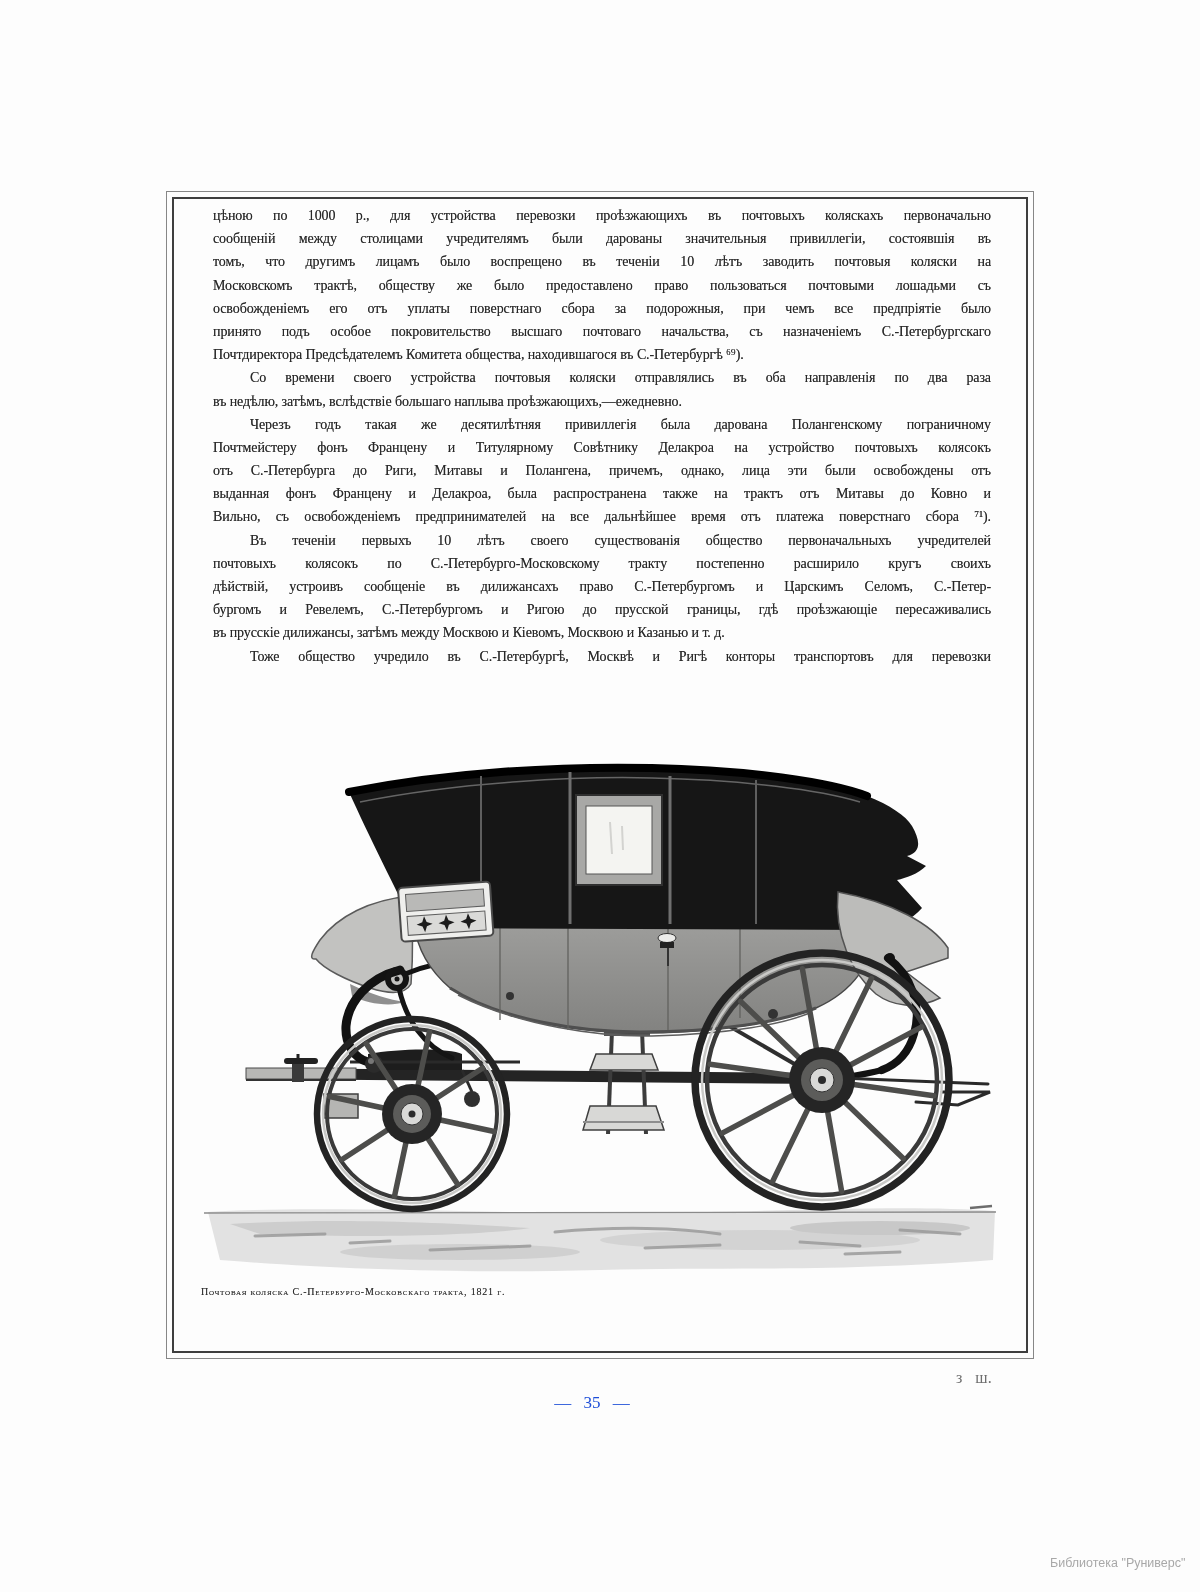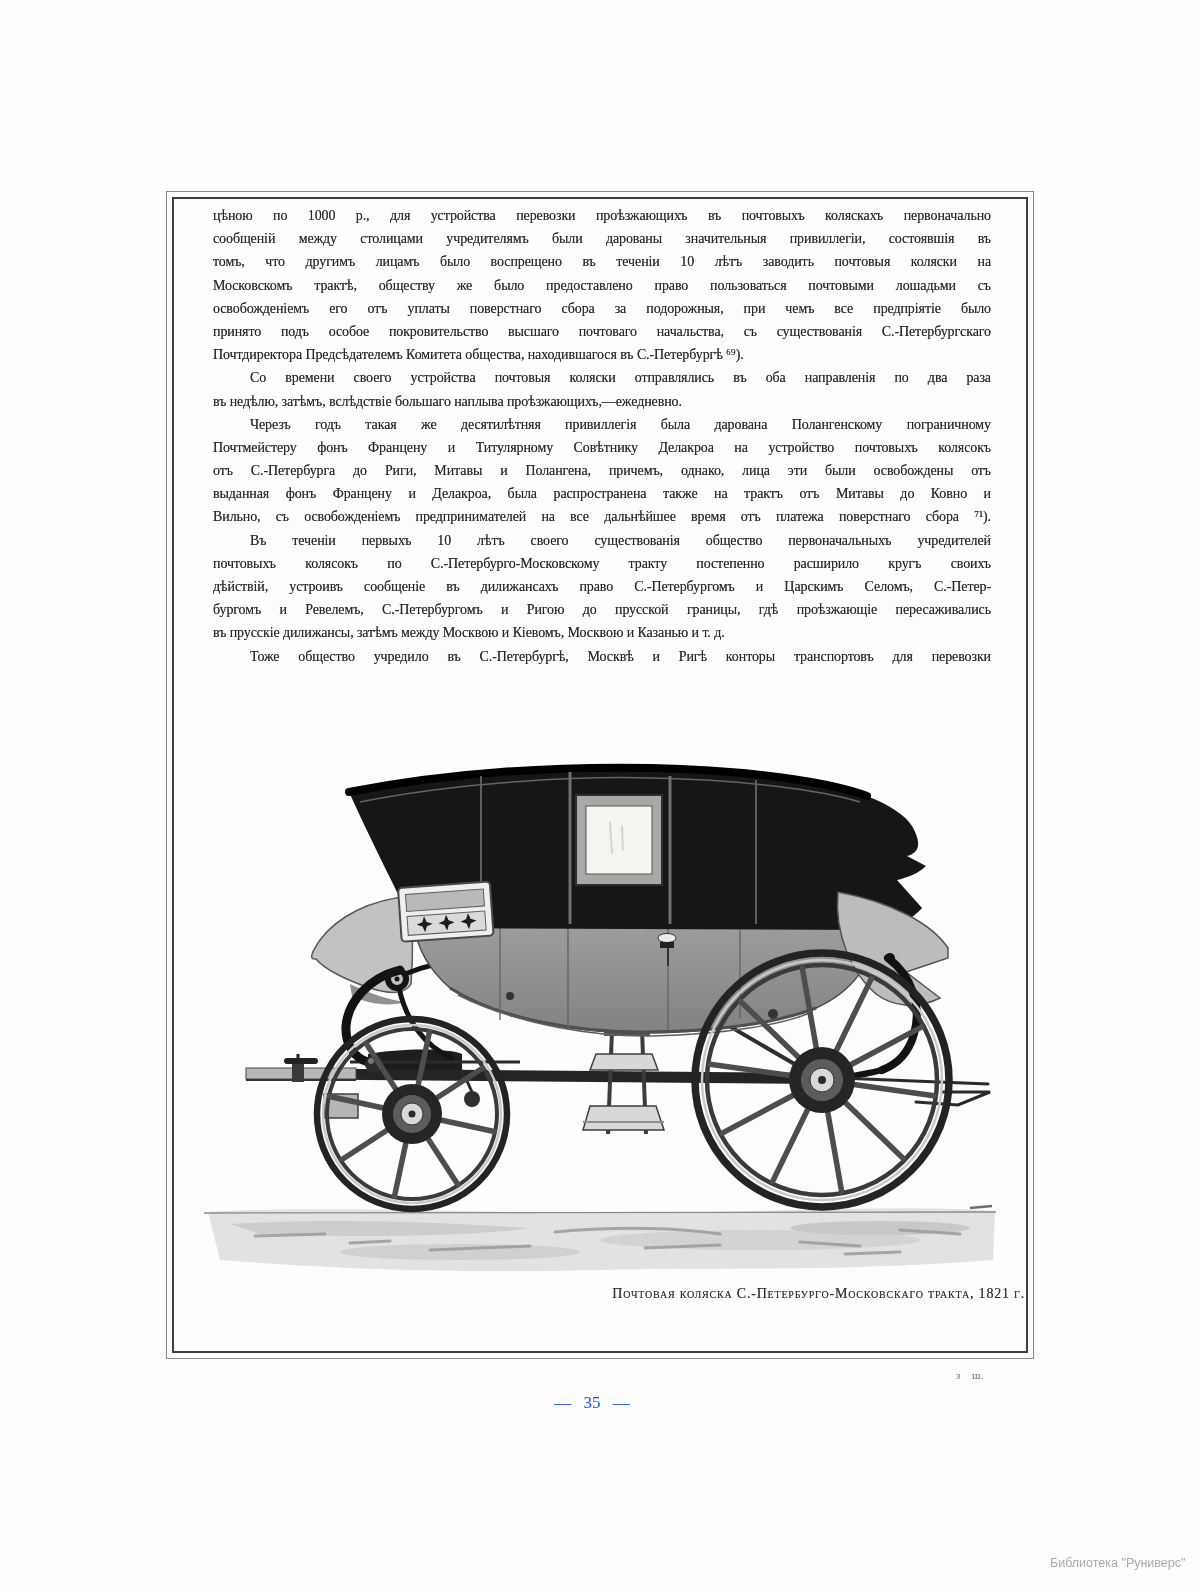--- a/index.html
+++ b/index.html
@@ -26,52 +26,52 @@
   .para{margin:0;padding:0;}
   .line{
     display:block;height:23.2px;overflow:hidden;
     text-align:justify;text-align-last:justify;
   }
   .line.last{text-align-last:left;}
   .line.ind{text-indent:37px;}
   .illustration{position:absolute;left:200px;top:762px;width:800px;height:518px;}
   .caption{
     position:absolute;left:201px;top:1286px;width:824px;
-    text-align:right;font-size:14px;color:#2d2d2d;
+    text-align:left;font-size:10px;color:#2d2d2d;
     font-variant:small-caps;letter-spacing:0.8px;
     text-shadow:0 0 .3px rgba(20,20,20,.5);
   }
   .page-number{
     position:absolute;left:0;top:1393px;width:1184px;
     text-align:center;font-size:17px;color:#1d4ed8;word-spacing:8px;
   }
   .signature-mark{
     position:absolute;left:956px;top:1369px;
-    font-size:11px;color:#6e6e6e;word-spacing:9px;
+    font-size:16px;color:#6e6e6e;word-spacing:9px;
   }
   .watermark{
     position:absolute;left:1050px;top:1556px;
     font-family:"Liberation Sans","DejaVu Sans",sans-serif;
     font-size:12.5px;color:#a8a8a8;
   }
 </style>
 </head>
 <body>
 
 <div class="frame-outer"></div>
 <div class="frame-inner"></div>
 
 <div class="text-block">
     <div class="para">
       <div class="line">цѣною по 1000 р., для устройства перевозки проѣзжающихъ въ почтовыхъ коляскахъ первоначально</div>
       <div class="line">сообщеній между столицами учредителямъ были дарованы значительныя привиллегіи, состоявшія въ</div>
       <div class="line">томъ, что другимъ лицамъ было воспрещено въ теченіи 10 лѣтъ заводить почтовыя коляски на</div>
       <div class="line">Московскомъ трактѣ, обществу же было предоставлено право пользоваться почтовыми лошадьми съ</div>
       <div class="line">освобожденіемъ его отъ уплаты поверстнаго сбора за подорожныя, при чемъ все предпріятіе было</div>
-      <div class="line">принято подъ особое покровительство высшаго почтоваго начальства, съ существованія С.-Петербургскаго</div>
+      <div class="line">принято подъ особое покровительство высшаго почтоваго начальства, съ назначеніемъ С.-Петербургскаго</div>
       <div class="line last">Почтдиректора Предсѣдателемъ Комитета общества, находившагося въ С.-Петербургѣ ⁶⁹).</div>
     </div>
     <div class="para">
       <div class="line ind">Со времени своего устройства почтовыя коляски отправлялись въ оба направленія по два раза</div>
       <div class="line last">въ недѣлю, затѣмъ, вслѣдствіе большаго наплыва проѣзжающихъ,—ежедневно.</div>
     </div>
     <div class="para">
       <div class="line ind">Черезъ годъ такая же десятилѣтняя привиллегія была дарована Полангенскому пограничному</div>
       <div class="line">Почтмейстеру фонъ Францену и Титулярному Совѣтнику Делакроа на устройство почтовыхъ колясокъ</div>
       <div class="line">отъ С.-Петербурга до Риги, Митавы и Полангена, причемъ, однако, лица эти были освобождены отъ</div>

